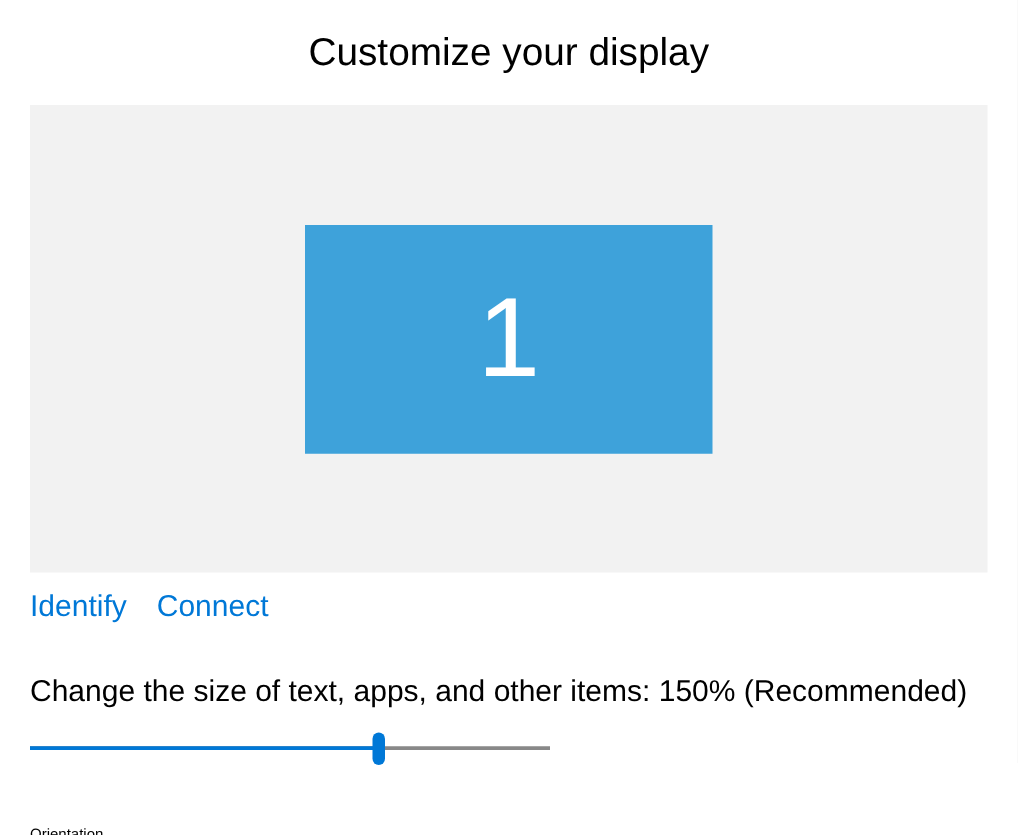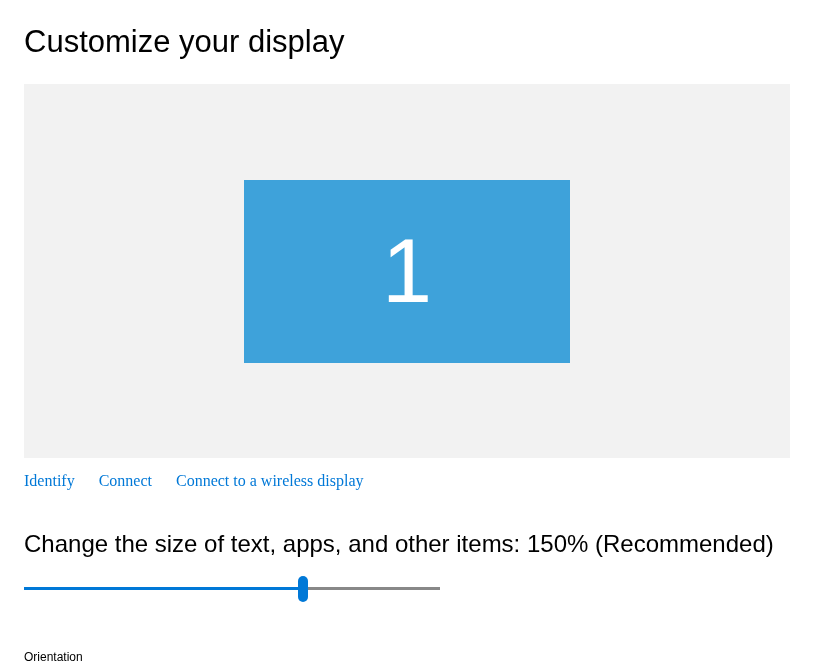--- a/index.html
+++ b/index.html
@@ -14,20 +14,21 @@
       height: 668px;
       padding: 24px 24px 0 24px;
       color: #000000;
       font-weight: 300;
     }
     .page-title {
       font-size: 31px;
       font-weight: 300;
       margin-bottom: 24px;
       letter-spacing: 0px;
+      text-align: center;
     }
     .display-preview {
       background: #f2f2f2;
       width: 100%;
       height: 374px;
       display: flex;
       align-items: center;
       justify-content: center;
     }
     .monitor {
@@ -42,24 +43,23 @@
       font-weight: 200;
       cursor: pointer;
     }
     .action-links {
       margin-top: 14px;
       display: flex;
       gap: 24px;
     }
     .action-link {
       color: #0078d7;
-      font-size: 16px;
+      font-size: 24px;
       font-weight: 400;
       cursor: pointer;
-      font-family: Liberation Serif, serif;
     }
     .scale-label {
       margin-top: 40px;
       font-size: 24px;
       font-weight: 400;
     }
     .slider-container {
       margin-top: 18px;
       width: 416px;
       position: relative;
@@ -103,21 +103,20 @@
 
 <div class="display-preview">
   <div class="monitor">
     <span>1</span>
   </div>
 </div>
 
 <div class="action-links">
   <span class="action-link">Identify</span>
   <span class="action-link">Connect</span>
-  <span class="action-link">Connect to a wireless display</span>
 </div>
 
 <div class="scale-label">Change the size of text, apps, and other items: 150% (Recommended)</div>
 
 <div class="slider-container">
   <div class="slider-track"></div>
   <div class="slider-fill" style="width: 67%;"></div>
   <div class="slider-thumb" style="left: 67%;"></div>
 </div>
 

